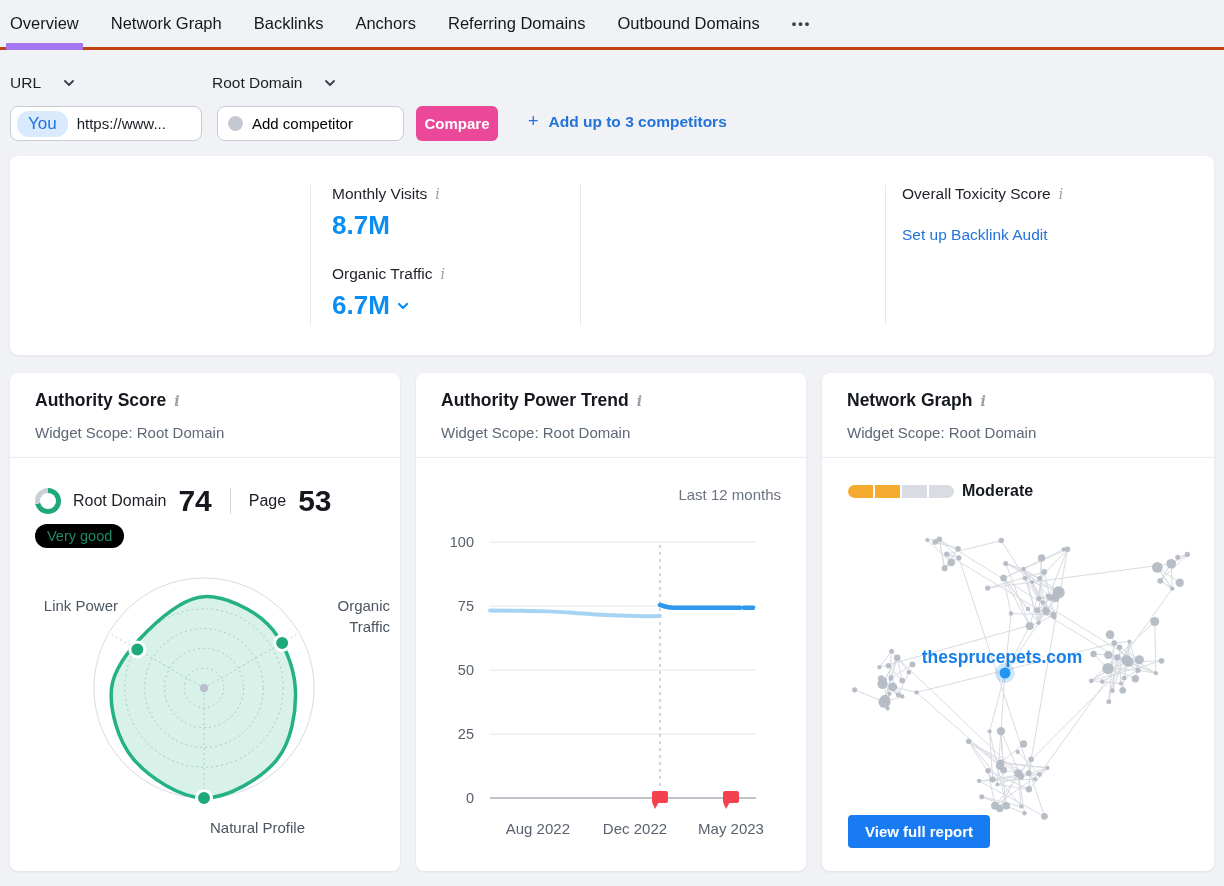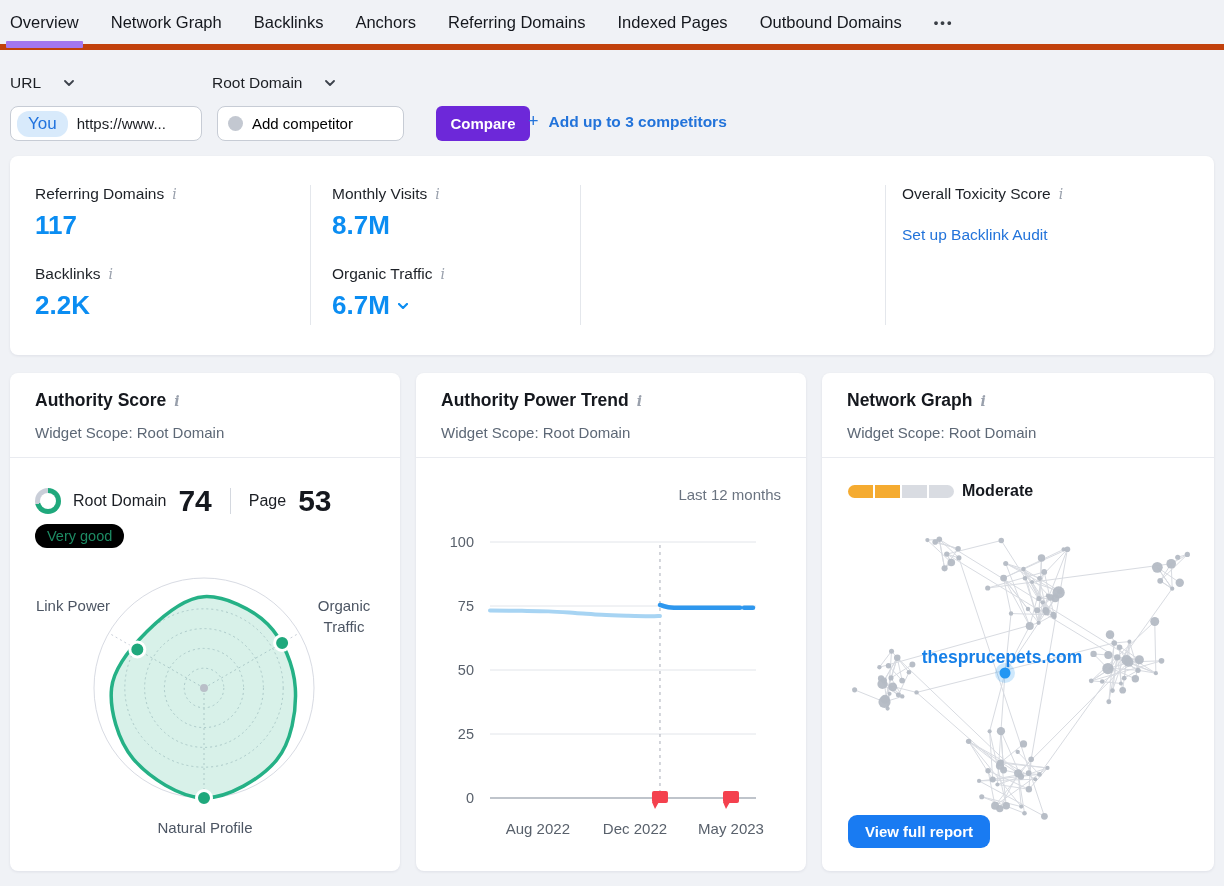--- a/index.html
+++ b/index.html
@@ -7,21 +7,21 @@
   body {
     font-family:"Liberation Sans", sans-serif;
     background:#f0f2f6;
     position:relative;
     overflow:hidden;
     color:#15181e;
   }
   
   .topnav{
     position:absolute; left:0; top:0; width:1224px; height:50px;
-    border-bottom:6px solid #c2410c; display:flex; align-items:center;
+    border-bottom:3px solid #c2410c; display:flex; align-items:center;
     padding-left:10px; gap:32px; background:#f0f2f6; z-index:5;
   }
   .tab{
     position:relative; background:none; border:none; cursor:pointer;
     font-family:inherit; font-size:16.5px; color:#15181e; padding:0;
     height:50px; display:flex; align-items:center;
   }
   .tab.active::after{
     content:""; position:absolute; left:-4px; right:-4px; bottom:-1px;
     height:7px; background:#a377f1; border-radius:1px;
@@ -46,22 +46,22 @@
   }
   .you-url{ font-size:15px; color:#1a1d22; white-space:nowrap; overflow:hidden; }
   .comp-input{
     position:absolute; left:217px; top:106px; width:187px; height:35px;
     background:#fff; border:1px solid #c7ccd5; border-radius:8px;
     display:flex; align-items:center; padding:0 10px; gap:9px; cursor:text;
   }
   .comp-dot{ width:15px; height:15px; border-radius:50%; background:#c3c8d1; flex:none; }
   .comp-ph{ font-size:15px; color:#000000; }
   .compare-btn{
-    position:absolute; left:436px; top:106px; width:94px; height:35px;
-    background:#6d28d9; color:#fff; border:none; border-radius:6px;
+    position:absolute; left:416px; top:106px; width:82px; height:35px;
+    background:#ec4899; color:#fff; border:none; border-radius:6px;
     font-family:inherit; font-size:15px; font-weight:bold; cursor:pointer;
   }
   .add-comp{
     position:absolute; left:528px; top:111px; display:inline-flex; gap:10px;
     background:none; border:none; cursor:pointer; font-family:inherit;
     font-size:15.5px; font-weight:bold; color:#2273da; align-items:center;
   }
   .add-comp .plus{ font-size:18px; font-weight:normal; }
   
   .card{
@@ -93,49 +93,48 @@
     background:conic-gradient(from 255deg, #c9ced8 0 105deg, #1fa87c 105deg 360deg); }
   .donut::after{ content:""; position:absolute; inset:5px; background:#fff; border-radius:50%; }
   .score-name{ font-size:16px; color:#1b1e24; }
   .score-num{ font-size:30px; font-weight:bold; color:#15181e; }
   .score-pipe{ width:1px; height:26px; background:#d4d8df; margin:0 6px; }
   .score-badge{
     position:absolute; left:25px; top:151px; display:inline-block;
     background:#000000; color:#1d8a63; font-size:14.5px;
     padding:4px 12px; border-radius:13px;
   }
-  .radar-label{ position:absolute; font-size:15px; color:#4c5563; text-align:center; line-height:21px; }
+  .radar-label{ position:absolute; font-size:15px; color:#4c5563; text-align:right; line-height:21px; }
   #lbl-link{ left:18px; top:222px; width:90px; }
   #lbl-organic{ left:288px; top:222px; width:92px; }
   #lbl-natural{ left:95px; top:444px; width:200px; }
   
   .range-label{ position:absolute; right:25px; top:113px; font-size:15px; color:#6a7380; }
   
   .gauge{ position:absolute; left:26px; top:112px; display:flex; gap:2px; }
   .gauge .seg{ width:25px; height:13px; }
   .gauge .seg:first-child{ border-radius:7px 0 0 7px; }
   .gauge .seg:last-child{ border-radius:0 7px 7px 0; }
   .gauge-label{ position:absolute; left:140px; top:109px; font-size:16px; font-weight:bold; color:#15181e; }
   .view-report{
     position:absolute; left:26px; top:442px; height:33px; padding:0 17px;
-    background:#197bf2; color:#fff; border:none; border-radius:9px;
+    background:#197bf2; color:#fff; border:none; border-radius:4px;
     font-family:inherit; font-size:15px; font-weight:bold; cursor:pointer; z-index:3;
   }
   svg text{ font-family:"Liberation Sans", sans-serif; }
 </style>
 </head>
 <body>
 
 <nav class="topnav" id="topnav">
     <button class="tab active">Overview</button>
     <button class="tab">Network Graph</button>
     <button class="tab">Backlinks</button>
     <button class="tab">Anchors</button>
     <button class="tab">Referring Domains</button>
-    <button class="tab">Indexed Pages</button>
     <button class="tab">Outbound Domains</button>
     <button class="tab more">•••</button>
   </nav>
 
 <button class="scope-select" style="left:10px">
   <span>URL</span>
   <svg class="chev" viewBox="0 0 10 6">
       <polyline points="1,1 5,5 9,1"></polyline>
     </svg>
 </button>
@@ -157,30 +156,20 @@
 <button class="compare-btn">Compare</button>
 <button class="add-comp">
   <span class="plus">+</span>
   <span>Add up to 3 competitors</span>
 </button>
 
 <div class="card" id="stats">
   <div class="vdiv" style="left:300px"></div>
   <div class="vdiv" style="left:570px"></div>
   <div class="vdiv" style="left:875px"></div>
-  <div class="stat-col" style="left:25px" id="stat-col-0">
-      <div class="stat-label"><span>Referring Domains</span><span class="info-i">i</span></div>
-      <div class="stat-value">
-        <span>117</span>
-      </div>
-      <div class="stat-label"><span>Backlinks</span><span class="info-i">i</span></div>
-      <div class="stat-value">
-        <span>2.2K</span>
-      </div>
-    </div>
   <div class="stat-col" style="left:322px" id="stat-col-1">
       <div class="stat-label"><span>Monthly Visits</span><span class="info-i">i</span></div>
       <div class="stat-value">
         <span>8.7M</span>
       </div>
       <div class="stat-label"><span>Organic Traffic</span><span class="info-i">i</span></div>
       <div class="stat-value">
         <span>6.7M</span>
         <svg class="chev" viewBox="0 0 10 6" width="12" height="8">
           <polyline points="1,1 5,5 9,1"></polyline>

